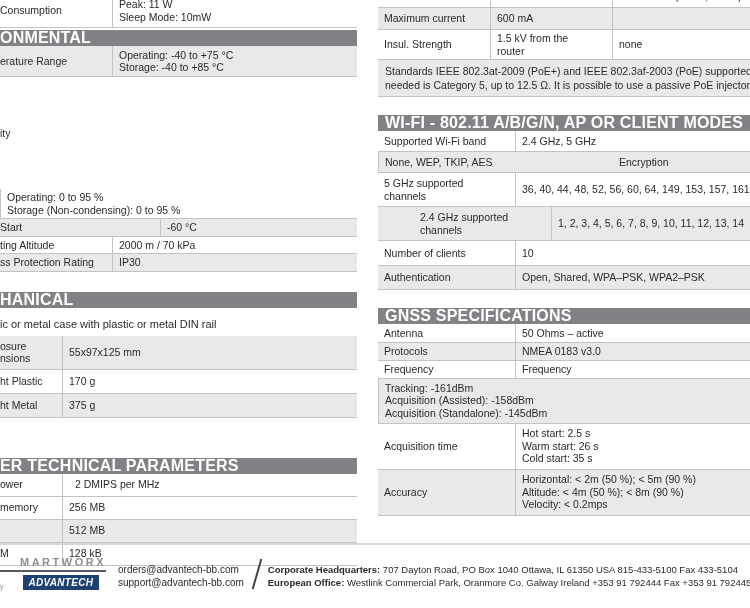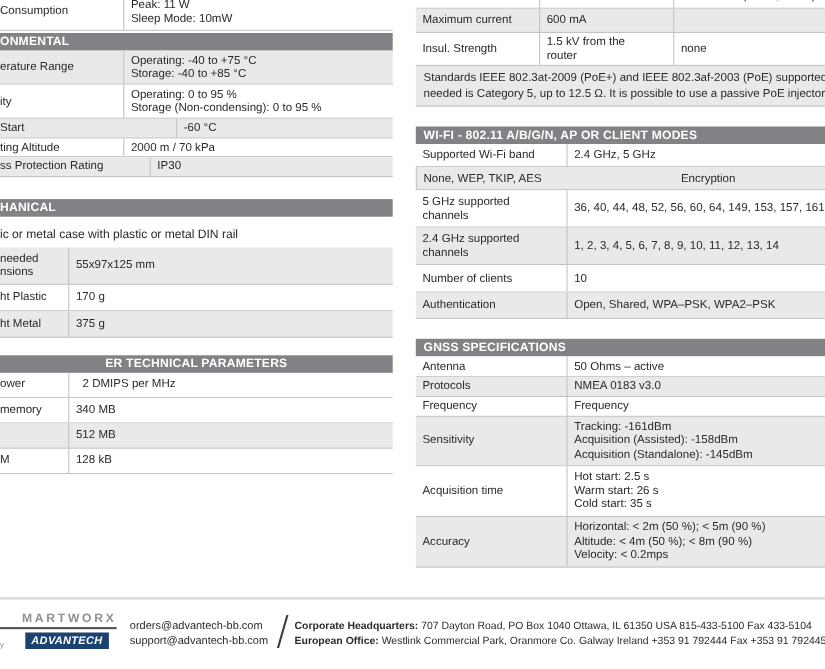--- a/index.html
+++ b/index.html
@@ -10,39 +10,39 @@
     --blue:#1c4271;
     --logo-gray:#8e9194;
     --note-bg:#e9e9ea;
   }
   html,body{margin:0;padding:0;background:#fff;}
   .page{position:relative;width:750px;height:608px;overflow:hidden;background:#fff;
         font-family:"Liberation Sans", sans-serif;color:var(--text);}
   .col{position:absolute;top:0;}
   .col-left{left:0;width:357px;}
   .col-right{left:378px;width:372px;}
-  .sec-header{background:var(--header-bg);color:#fff;font-weight:bold;font-size:11px;
+  .sec-header{background:var(--header-bg);color:#fff;font-weight:bold;font-size:16px;
               line-height:16px;height:16px;letter-spacing:.2px;overflow:hidden;white-space:nowrap;}
   .col-left .sec-header{padding-left:0;}
   .col-right .sec-header{padding-left:7px;}
   .spec-table{width:100%;}
   .spec-row{display:flex;border-bottom:1px solid var(--line);background:#fff;box-sizing:border-box;}
   .spec-row.alt{background:var(--alt);}
   .cell{padding:2px 6px;font-size:10.5px;line-height:12.5px;display:flex;flex-direction:column;
         justify-content:center;box-sizing:border-box;overflow:hidden;}
   .cell div{white-space:nowrap;}
   .vcell{border-left:1px solid var(--line);}
   .col-left .lcell{padding-left:0;}
   #t-power{margin-top:-6px;}
   #t-poe{margin-top:-14px;}
   .note-box{background:var(--note-bg);border-bottom:1px solid var(--line);
             font-size:10.5px;line-height:14px;padding:4px 0 4px 7px;white-space:nowrap;overflow:hidden;}
   .plain-note{font-size:11px;line-height:14px;margin:9px 0 5px 0;white-space:nowrap;overflow:hidden;}
   .gap2{margin-top:2px;} .gap18{margin-top:18px;}
-  .gap20{margin-top:20px;} .gap24{margin-top:16px;text-align:center;} .mech-table{margin-top:0;}
+  .gap20{margin-top:20px;} .gap24{margin-top:40px;} .mech-table{margin-top:0;}
   
   .footer-rule{position:absolute;left:0;top:543px;width:750px;height:2px;background:#d6d6d6;}
   .footer{position:absolute;left:0;top:556px;width:750px;display:flex;align-items:flex-start;}
   .logo-block{width:106px;flex:0 0 106px;text-align:right;}
   .logo-top{font-size:11px;letter-spacing:2.5px;color:var(--logo-gray);font-weight:600;
             border-bottom:2px solid #55585c;padding-bottom:2px;white-space:nowrap;overflow:hidden;}
   .logo-row{display:flex;align-items:flex-end;margin-top:3px;}
   .logo-by{font-size:7px;color:#8a8d90;margin-right:19px;}
   .logo-brand{background:var(--blue);color:#fff;font-weight:bold;font-style:italic;
               font-size:10px;line-height:15px;padding:0 6px;letter-spacing:.3px;}
@@ -73,21 +73,21 @@
     <div class="spec-table" id="t-env">
         <div class="spec-row alt" style="min-height: 31px;">
           <div class="cell lcell" style="width: 112px; flex: 0 0 112px;">
             <div>erature Range</div>
           </div>
           <div class="cell vcell" style="flex: 1 1 0%;">
             <div>Operating: -40 to +75 °C</div>
             <div>Storage: -40 to +85 °C</div>
           </div>
         </div>
-        <div class="spec-row" style="min-height: 31px;">
+        <div class="spec-row" style="min-height: 31px; flex-direction: column;">
           <div class="cell lcell" style="width: 112px; flex: 0 0 112px;">
             <div>ity</div>
           </div>
           <div class="cell vcell" style="flex: 1 1 0%;">
             <div>Operating: 0 to 95 %</div>
             <div>Storage (Non-condensing): 0 to 95 %</div>
           </div>
         </div>
         <div class="spec-row alt" style="min-height: 17px; gap: 48px;">
           <div class="cell lcell" style="width: 112px; flex: 0 0 112px;">
@@ -98,36 +98,36 @@
           </div>
         </div>
         <div class="spec-row" style="min-height: 17px;">
           <div class="cell lcell" style="width: 112px; flex: 0 0 112px;">
             <div>ting Altitude</div>
           </div>
           <div class="cell vcell" style="flex: 1 1 0%;">
             <div>2000 m / 70 kPa</div>
           </div>
         </div>
-        <div class="spec-row alt" style="min-height: 17px; gap: 24px;">
+        <div class="spec-row alt" style="min-height: 17px;">
           <div class="cell lcell" style="width: 112px; flex: 0 0 112px;">
             <div>ss Protection Rating</div>
           </div>
           <div class="cell vcell" style="flex: 1 1 0%;">
             <div>IP30</div>
           </div>
         </div>
       </div>
 
     <div class="sec-header gap20">HANICAL</div>
     <div class="plain-note">ic or metal case with plastic or metal DIN rail</div>
     <div class="spec-table mech-table" id="t-mech">
         <div class="spec-row alt" style="min-height: 34px;">
           <div class="cell lcell" style="width: 62px; flex: 0 0 62px;">
-            <div>needed</div>
+            <div>osure</div>
             <div>nsions</div>
           </div>
           <div class="cell vcell" style="flex: 1 1 0%;">
             <div>55x97x125 mm</div>
           </div>
         </div>
         <div class="spec-row" style="min-height: 24px;">
           <div class="cell lcell" style="width: 62px; flex: 0 0 62px;">
             <div>ht Plastic</div>
           </div>
@@ -153,21 +153,21 @@
           </div>
           <div class="cell vcell" style="flex: 1 1 0%; padding-left: 12px;">
             <div>2 DMIPS per MHz</div>
           </div>
         </div>
         <div class="spec-row" style="min-height: 23px;">
           <div class="cell lcell" style="width: 62px; flex: 0 0 62px;">
             <div>memory</div>
           </div>
           <div class="cell vcell" style="flex: 1 1 0%;">
-            <div>340 MB</div>
+            <div>256 MB</div>
           </div>
         </div>
         <div class="spec-row alt" style="min-height: 23px;">
           <div class="cell lcell" style="width: 62px; flex: 0 0 62px;">
             <div></div>
           </div>
           <div class="cell vcell" style="flex: 1 1 0%;">
             <div>512 MB</div>
           </div>
         </div>
@@ -244,21 +244,21 @@
         </div>
         <div class="spec-row" style="min-height: 34px;">
           <div class="cell lcell" style="width: 137px; flex: 0 0 137px;">
             <div>5 GHz supported</div>
             <div>channels</div>
           </div>
           <div class="cell vcell" style="flex: 1 1 0%;">
             <div>36, 40, 44, 48, 52, 56, 60, 64, 149, 153, 157, 161, 165</div>
           </div>
         </div>
-        <div class="spec-row alt" style="min-height: 34px;">
+        <div class="spec-row alt" style="min-height: 34px; padding-left: 36px;">
           <div class="cell lcell" style="width: 137px; flex: 0 0 137px;">
             <div>2.4 GHz supported</div>
             <div>channels</div>
           </div>
           <div class="cell vcell" style="flex: 1 1 0%;">
             <div>1, 2, 3, 4, 5, 6, 7, 8, 9, 10, 11, 12, 13, 14</div>
           </div>
         </div>
         <div class="spec-row" style="min-height: 25px;">
           <div class="cell lcell" style="width: 137px; flex: 0 0 137px;">
@@ -298,23 +298,20 @@
         </div>
         <div class="spec-row" style="min-height: 18px;">
           <div class="cell lcell" style="width: 137px; flex: 0 0 137px;">
             <div>Frequency</div>
           </div>
           <div class="cell vcell" style="flex: 1 1 0%;">
             <div>Frequency</div>
           </div>
         </div>
         <div class="spec-row alt" style="min-height: 45px;">
-          <div class="cell lcell" style="width: 137px; flex: 0 0 137px;">
-            <div>Sensitivity</div>
-          </div>
           <div class="cell vcell" style="flex: 1 1 0%;">
             <div>Tracking: -161dBm</div>
             <div>Acquisition (Assisted): -158dBm</div>
             <div>Acquisition (Standalone): -145dBm</div>
           </div>
         </div>
         <div class="spec-row" style="min-height: 46px;">
           <div class="cell lcell" style="width: 137px; flex: 0 0 137px;">
             <div>Acquisition time</div>
           </div>

